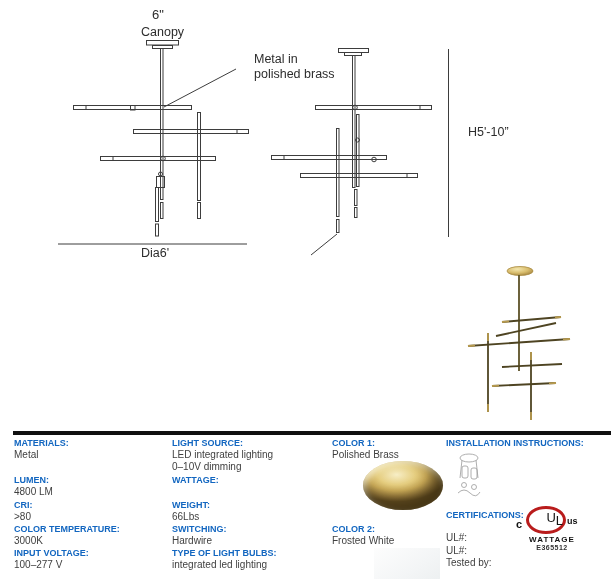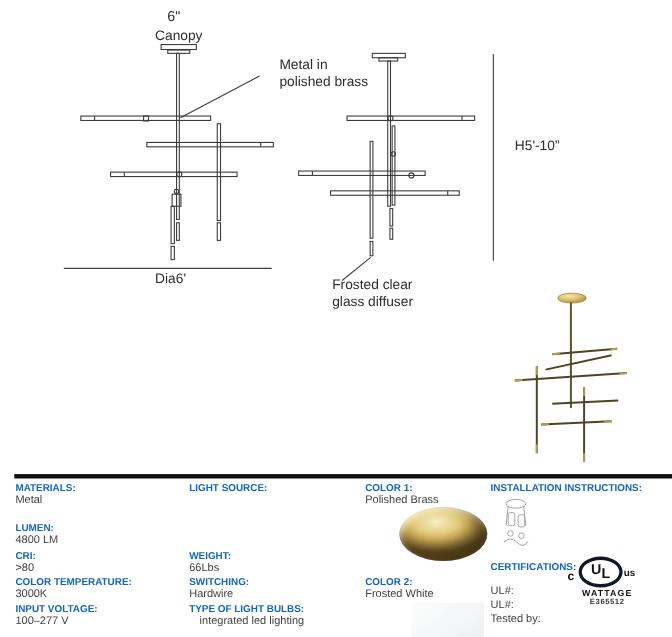--- a/index.html
+++ b/index.html
@@ -17,22 +17,22 @@
   .spec-v{color:var(--body_text,#3f3f3f);font-size:10px;line-height:11.5px;white-space:pre-line;}
   .brass-swatch{position:absolute;left:363px;top:461px;width:80px;height:49px;border-radius:50%;
      background:radial-gradient(ellipse 62% 55% at 42% 28%, #f7eec6 0%, #e5cd7f 38%, #cbab58 60%, #96793c 84%, #6e5627 100%);
      box-shadow:inset -8px -10px 14px rgba(35,26,5,.55), inset 2px 3px 6px rgba(255,252,230,.8);
      z-index:3;}
   .white-swatch{position:absolute;left:374px;top:548px;width:66px;height:31px;
      background:linear-gradient(145deg,#fdfdfd 0%,#f3f5f6 65%,#edf0f1 100%);z-index:3;}
   .ul-logo{position:absolute;left:514px;top:505px;width:76px;text-align:center;color:#141414;z-index:2;}
   .ul-row{position:relative;height:28px;}
   .ul-c{position:absolute;left:2px;top:13px;font-size:11px;font-weight:bold;}
-  .ul-ellipse{position:absolute;left:12px;top:1px;width:34px;height:22px;border:3px solid #0f172a;border-radius:50%;
-     font-weight:bold;font-size:13px;line-height:22px;letter-spacing:0;}
+  .ul-ellipse{position:absolute;left:12px;top:1px;width:34px;height:22px;border:3px solid #b91c1c;border-radius:50%;
+     font-weight:normal;font-size:13px;line-height:22px;letter-spacing:0;text-align:right;}
   .ul-u{position:relative;top:-2px;}
   .ul-l{position:relative;top:1px;}
   .ul-us{position:absolute;left:53px;top:11px;font-size:9px;font-weight:bold;}
   .ul-listed{font-size:8px;font-weight:bold;letter-spacing:1px;margin-top:2px;}
   .ul-file{font-size:7px;font-weight:bold;letter-spacing:.5px;color:#333;}
   .install-icon{position:absolute;left:452px;top:452px;z-index:2;}
 </style>
 </head>
 <body>
 
@@ -116,22 +116,20 @@
       </g>
     </g>
   </svg>
 
   <div class="dlabel dim" style="left:152px;top:7px;">6"</div>
   <div class="dlabel" style="left:141px;top:25px;">Canopy</div>
   <div class="dlabel" style="left:254px;top:52px;">Metal in
 polished brass</div>
   <div class="dlabel" style="left:141px;top:246px;">Dia6'</div>
   <div class="dlabel" style="left:468px;top:125px;">H5'-10”</div>
-  <div class="dlabel" style="left:302px;top:252px;">Frosted clear
-glass diffuser</div>
 
   <div class="blackbar"></div>
 
   <div class="col" style="left:14px;width:155px;">
     <div class="row" style="top:0;">
       <div class="spec-h">MATERIALS:</div>
       <div class="spec-v">Metal</div>
     </div>
     <div class="row" style="top:37px;">
       <div class="spec-h">LUMEN:</div>
@@ -147,32 +145,35 @@
     </div>
     <div class="row" style="top:110px;">
       <div class="spec-h">INPUT VOLTAGE:</div>
       <div class="spec-v">100–277 V</div>
     </div>
   </div>
 
   <div class="col" style="left:172px;width:280px;">
     <div class="row" style="top:0;">
       <div class="spec-h">LIGHT SOURCE:</div>
+      <div class="spec-v">LED integrated lighting
+0–10V dimming</div>
     </div>
     <div class="row" style="top:37px;">
+      <div class="spec-h">WATTAGE:</div>
     </div>
     <div class="row" style="top:62px;">
       <div class="spec-h">WEIGHT:</div>
       <div class="spec-v">66Lbs</div>
     </div>
     <div class="row" style="top:86px;">
       <div class="spec-h">SWITCHING:</div>
       <div class="spec-v">Hardwire</div>
     </div>
-    <div class="row" style="top:110px;text-align:right;">
+    <div class="row" style="top:110px;">
       <div class="spec-h">TYPE OF LIGHT BULBS:</div>
       <div class="spec-v">integrated led lighting</div>
     </div>
   </div>
 
   <div class="col" style="left:332px;width:112px;">
     <div class="row" style="top:0;">
       <div class="spec-h">COLOR 1:</div>
       <div class="spec-v">Polished Brass</div>
     </div>

